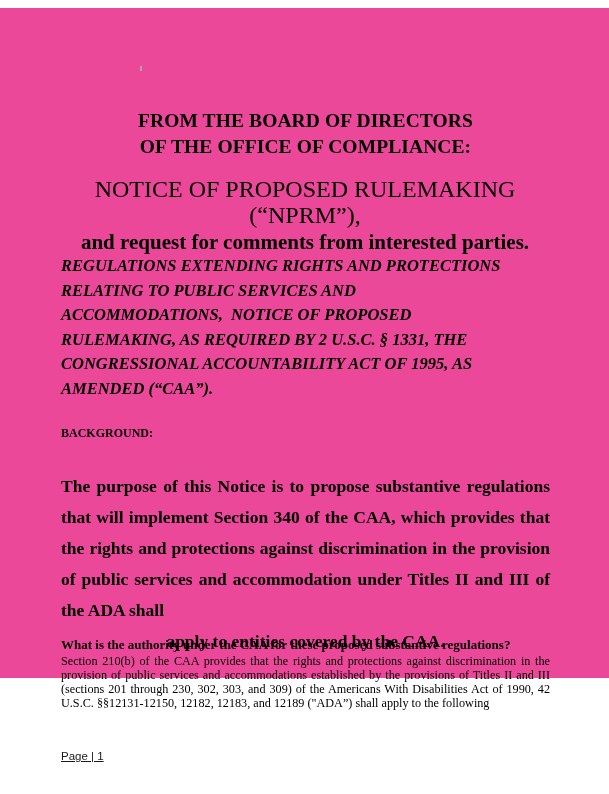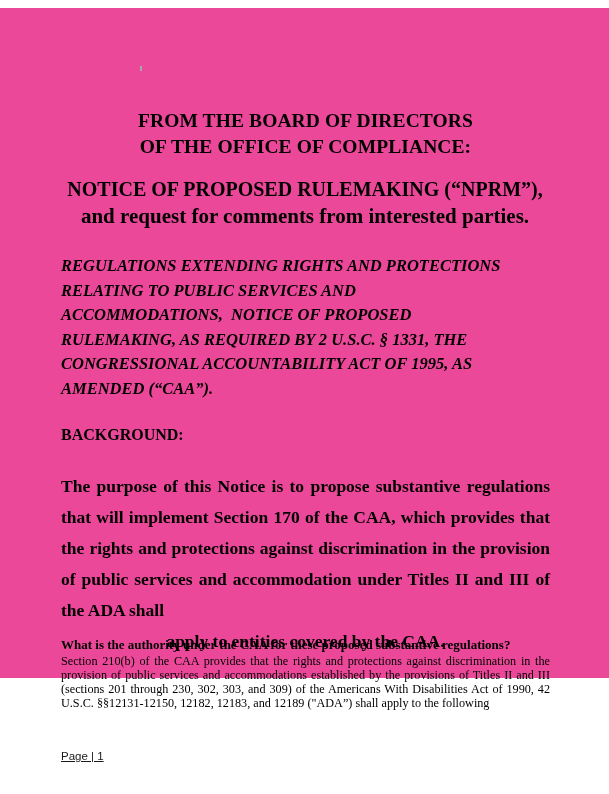--- a/index.html
+++ b/index.html
@@ -52,22 +52,22 @@
   }
 
   .nprm-block {
     position: absolute;
     left: 50px;
     top: 168px;
     width: 510px;
     text-align: center;
   }
   .nprm-line {
-    font-size: 20px;
-    font-weight: bold;
+    font-size: 24px;
+    font-weight: normal;
     line-height: 26px;
   }
   .nprm-sub {
     font-size: 21px;
     font-weight: bold;
     line-height: 24px;
     margin-top: 2px;
   }
 
   
@@ -82,21 +82,21 @@
     text-align: left;
     font-style: italic;
   }
   .reg-heading div { white-space: pre; }
 
   
   .background-heading {
     position: absolute;
     left: 61px;
     top: 418px;
-    font-size: 16px;
+    font-size: 12px;
     font-weight: bold;
   }
 
   
   .purpose-para {
     position: absolute;
     left: 61px;
     top: 463px;
     width: 489px;
     font-size: 17.5px;
@@ -163,21 +163,21 @@
     <div>RELATING TO PUBLIC SERVICES AND</div>
     <div>ACCOMMODATIONS,  NOTICE OF PROPOSED</div>
     <div>RULEMAKING, AS REQUIRED BY 2 U.S.C. § 1331, THE</div>
     <div>CONGRESSIONAL ACCOUNTABILITY ACT OF 1995, AS</div>
     <div>AMENDED (“CAA”).</div>
   </div>
 
   <div class="background-heading">BACKGROUND:</div>
 
   <div class="purpose-para">
-    <span>The purpose of this Notice is to propose substantive regulations that will implement Section 170 of the CAA, which provides that the rights and protections against discrimination in the provision of public services and accommodation under Titles II and III of the ADA shall</span>
+    <span>The purpose of this Notice is to propose substantive regulations that will implement Section 340 of the CAA, which provides that the rights and protections against discrimination in the provision of public services and accommodation under Titles II and III of the ADA shall</span>
     <div class="lastline">apply to entities covered by the CAA.</div>
   </div>
 
   <div class="small-section">
     <div class="small-question">What is the authority under the CAA for these proposed substantive regulations?</div>
     <div class="small-body">Section 210(b) of the CAA provides that the rights and protections against discrimination in the provision of public services and accommodations established by the provisions of Titles II and III (sections 201 through 230, 302, 303, and 309) of the Americans With Disabilities Act of 1990, 42 U.S.C. §§12131-12150, 12182, 12183, and 12189 ("ADA”) shall apply to the following</div>
   </div>
 
   <div class="footer">Page | 1</div>
 

